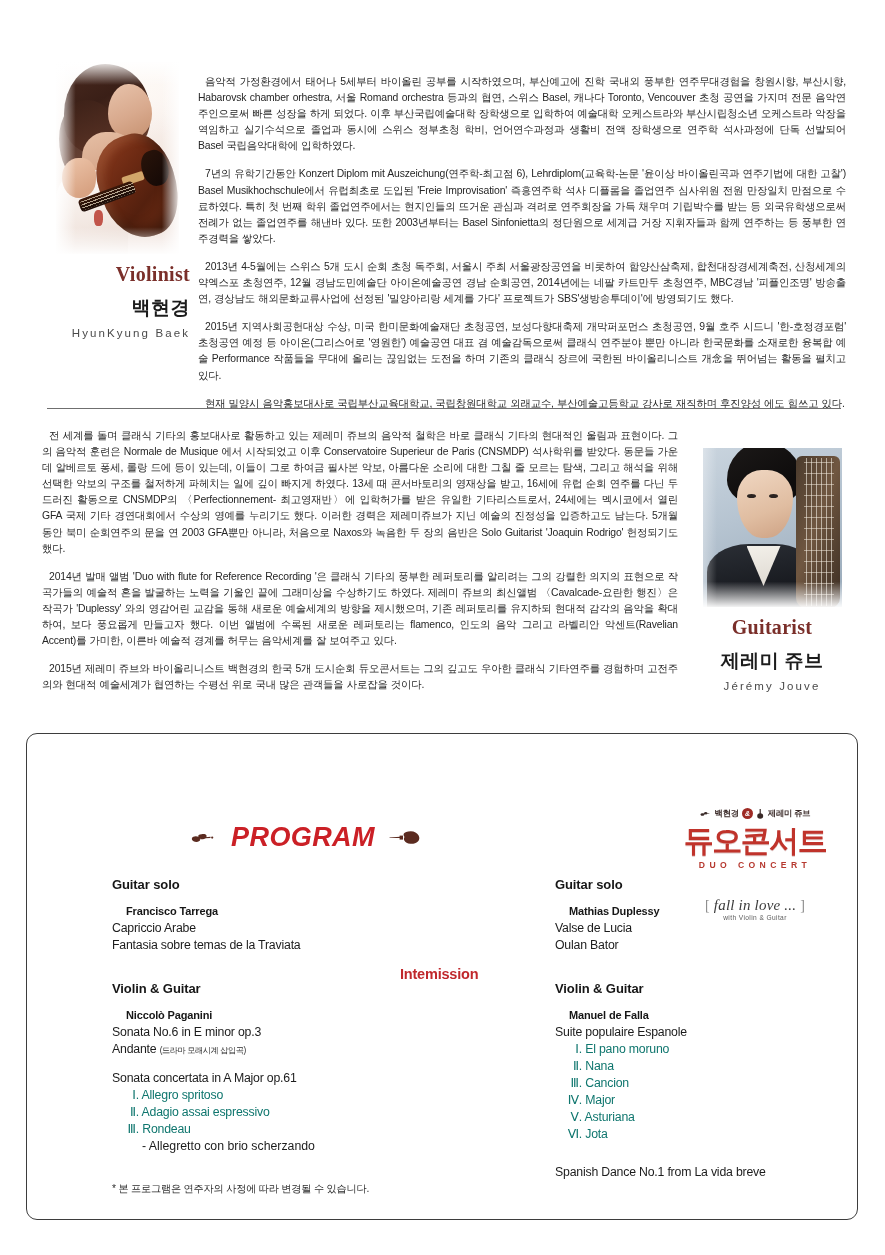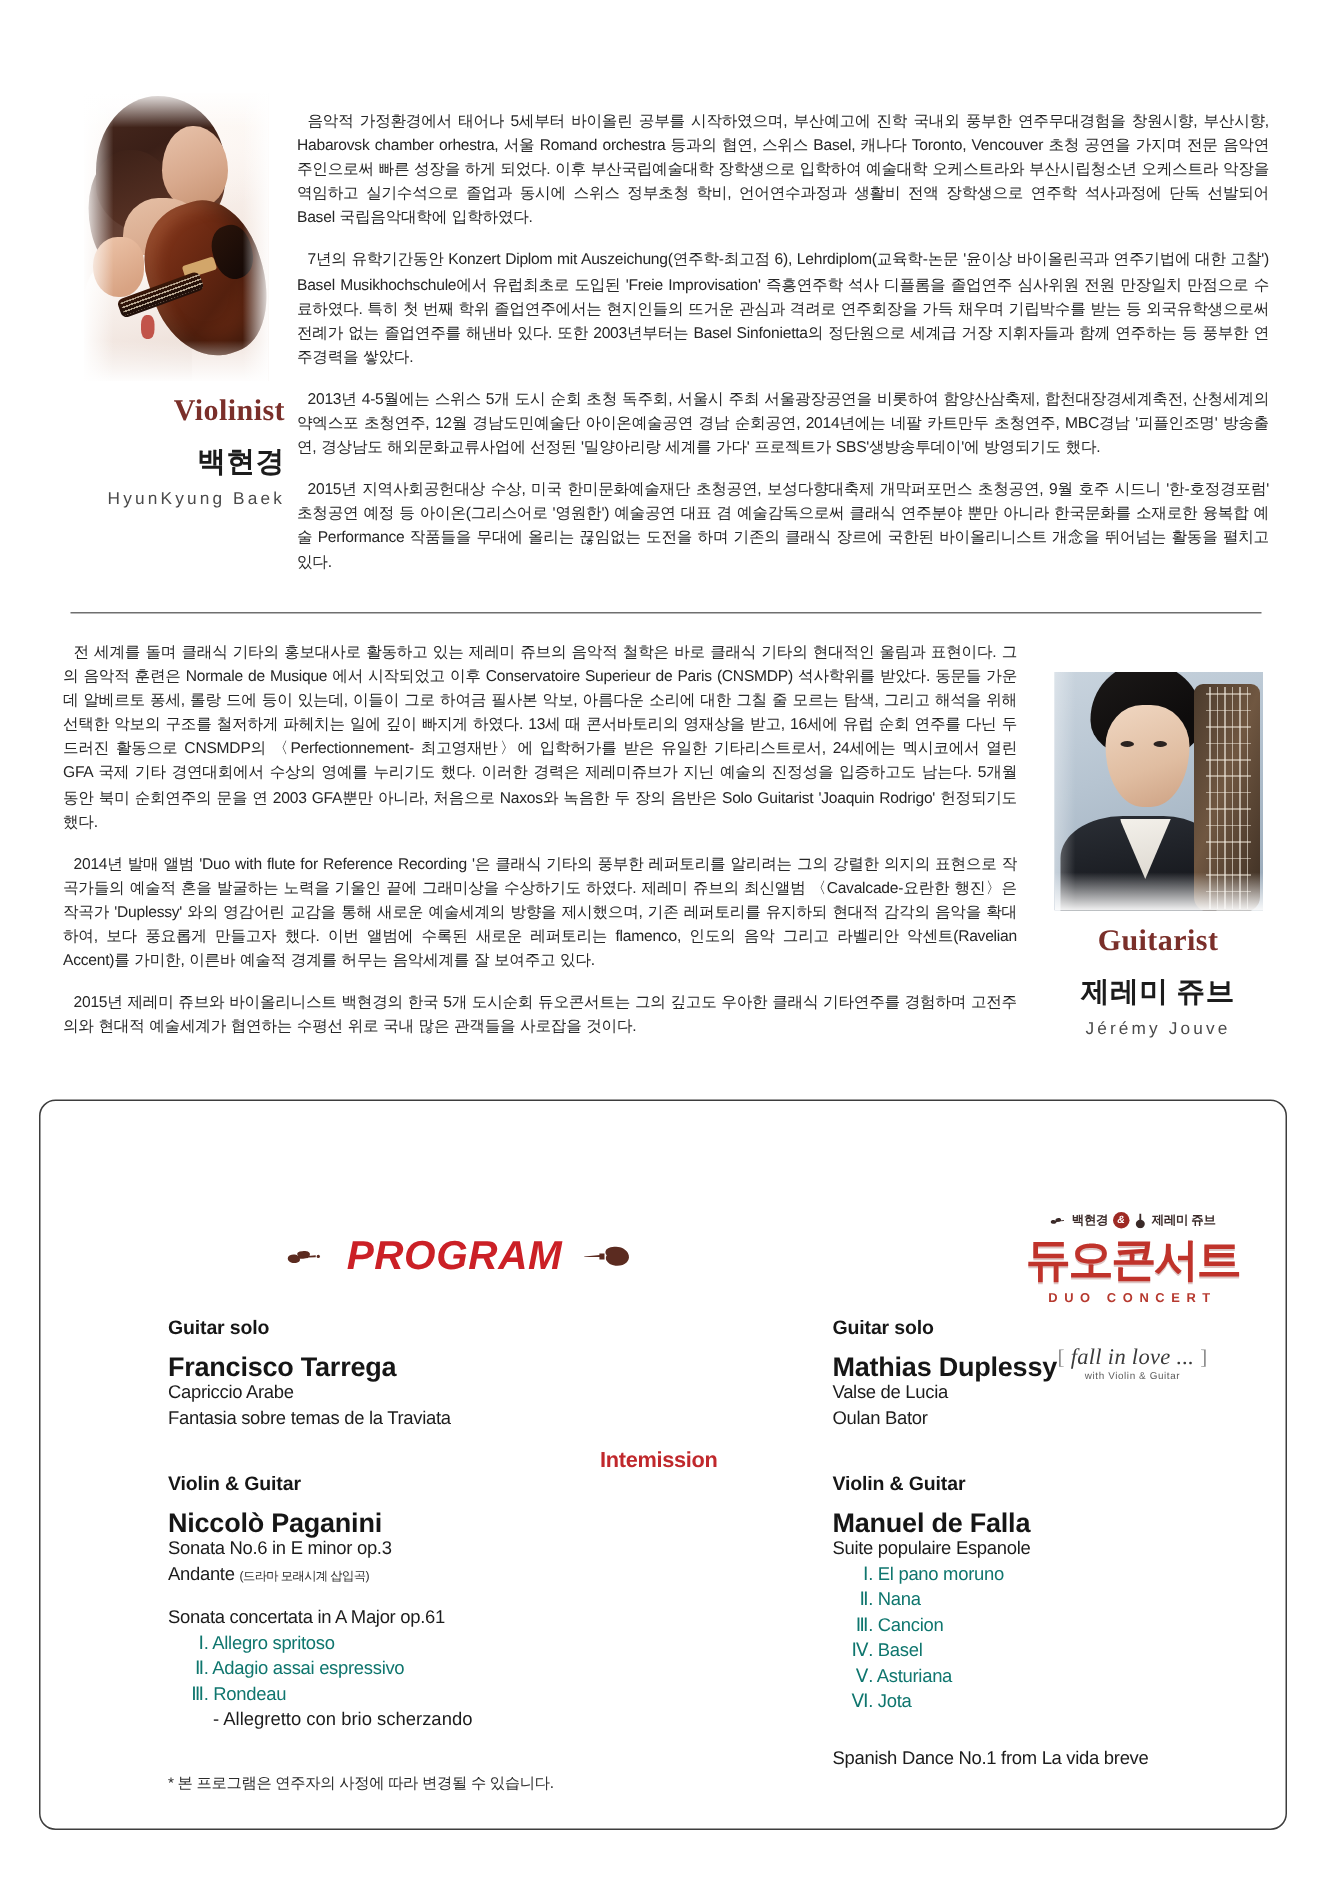--- a/index.html
+++ b/index.html
@@ -419,24 +419,25 @@
 
   .sec-head {
     font-weight: bold;
     font-size: 13px;
     color: #161616;
     letter-spacing: -0.1px;
     margin-bottom: 11px;
   }
   .composer {
     font-weight: bold;
-    font-size: 18px;
+    font-size: 11px;
     color: #161616;
     line-height: 17px;
     letter-spacing: -0.15px;
+    margin-left: 14px;
   }
   .work {
     font-size: 12.3px;
     color: #1c1c1c;
     line-height: 17px;
     letter-spacing: -0.2px;
   }
   .work .note-ko {
     font-size: 8.2px;
     color: #2a2a2a;
@@ -499,20 +500,21 @@
     <div class="role-en">Violinist</div>
     <div class="name-ko">백현경</div>
     <div class="name-en">HyunKyung Baek</div>
   </div>
 
   <div class="bio-violin">
     <p class="bio-p">음악적 가정환경에서 태어나 5세부터 바이올린 공부를 시작하였으며, 부산예고에 진학 국내외 풍부한 연주무대경험을 창원시향, 부산시향, Habarovsk chamber orhestra, 서울 Romand orchestra 등과의 협연, 스위스 Basel, 캐나다 Toronto, Vencouver 초청 공연을 가지며 전문 음악연주인으로써 빠른 성장을 하게 되었다. 이후 부산국립예술대학 장학생으로 입학하여 예술대학 오케스트라와 부산시립청소년 오케스트라 악장을 역임하고 실기수석으로 졸업과 동시에 스위스 정부초청 학비, 언어연수과정과 생활비 전액 장학생으로 연주학 석사과정에 단독 선발되어 Basel 국립음악대학에 입학하였다.</p>
     <p class="bio-p">7년의 유학기간동안 Konzert Diplom mit Auszeichung(연주학-최고점 6), Lehrdiplom(교육학-논문 '윤이상 바이올린곡과 연주기법에 대한 고찰') Basel Musikhochschule에서 유럽최초로 도입된 'Freie Improvisation' 즉흥연주학 석사 디플롬을 졸업연주 심사위원 전원 만장일치 만점으로 수료하였다. 특히 첫 번째 학위 졸업연주에서는 현지인들의 뜨거운 관심과 격려로 연주회장을 가득 채우며 기립박수를 받는 등 외국유학생으로써 전례가 없는 졸업연주를 해낸바 있다. 또한 2003년부터는 Basel Sinfonietta의 정단원으로 세계급 거장 지휘자들과 함께 연주하는 등 풍부한 연주경력을 쌓았다.</p>
     <p class="bio-p">2013년 4-5월에는 스위스 5개 도시 순회 초청 독주회, 서울시 주최 서울광장공연을 비롯하여 함양산삼축제, 합천대장경세계축전, 산청세계의약엑스포 초청연주, 12월 경남도민예술단 아이온예술공연 경남 순회공연, 2014년에는 네팔 카트만두 초청연주, MBC경남 '피플인조명' 방송출연, 경상남도 해외문화교류사업에 선정된 '밀양아리랑 세계를 가다' 프로젝트가 SBS'생방송투데이'에 방영되기도 했다.</p>
     <p class="bio-p">2015년 지역사회공헌대상 수상, 미국 한미문화예술재단 초청공연, 보성다향대축제 개막퍼포먼스 초청공연, 9월 호주 시드니 '한-호정경포럼' 초청공연 예정 등 아이온(그리스어로 '영원한') 예술공연 대표 겸 예술감독으로써 클래식 연주분야 뿐만 아니라 한국문화를 소재로한 융복합 예술 Performance 작품들을 무대에 올리는 끊임없는 도전을 하며 기존의 클래식 장르에 국한된 바이올리니스트 개念을 뛰어넘는 활동을 펼치고 있다.</p>
+    <p class="bio-p">현재 밀양시 음악홍보대사로 국립부산교육대학교, 국립창원대학교 외래교수, 부산예술고등학교 강사로 재직하며 후진양성 에도 힘쓰고 있다.</p>
   </div>
 </div>
 
 <div class="divider"></div>
 
 <div class="artist-guitar">
 
   <div class="bio-guitar">
     <p class="bio-p">전 세계를 돌며 클래식 기타의 홍보대사로 활동하고 있는 제레미 쥬브의 음악적 철학은 바로 클래식 기타의 현대적인 울림과 표현이다. 그의 음악적 훈련은 Normale de Musique 에서 시작되었고 이후 Conservatoire Superieur de Paris (CNSMDP) 석사학위를 받았다. 동문들 가운데 알베르토 퐁세, 롤랑 드에 등이 있는데, 이들이 그로 하여금 필사본 악보, 아름다운 소리에 대한 그칠 줄 모르는 탐색, 그리고 해석을 위해 선택한 악보의 구조를 철저하게 파헤치는 일에 깊이 빠지게 하였다. 13세 때 콘서바토리의 영재상을 받고, 16세에 유럽 순회 연주를 다닌 두드러진 활동으로 CNSMDP의 〈Perfectionnement- 최고영재반〉에 입학허가를 받은 유일한 기타리스트로서, 24세에는 멕시코에서 열린 GFA 국제 기타 경연대회에서 수상의 영예를 누리기도 했다. 이러한 경력은 제레미쥬브가 지닌 예술의 진정성을 입증하고도 남는다. 5개월 동안 북미 순회연주의 문을 연 2003 GFA뿐만 아니라, 처음으로 Naxos와 녹음한 두 장의 음반은 Solo Guitarist 'Joaquin Rodrigo' 헌정되기도 했다.</p>
     <p class="bio-p">2014년 발매 앨범 'Duo with flute for Reference Recording '은 클래식 기타의 풍부한 레퍼토리를 알리려는 그의 강렬한 의지의 표현으로 작곡가들의 예술적 혼을 발굴하는 노력을 기울인 끝에 그래미상을 수상하기도 하였다. 제레미 쥬브의 최신앨범 〈Cavalcade-요란한 행진〉은 작곡가 'Duplessy' 와의 영감어린 교감을 통해 새로운 예술세계의 방향을 제시했으며, 기존 레퍼토리를 유지하되 현대적 감각의 음악을 확대하여, 보다 풍요롭게 만들고자 했다. 이번 앨범에 수록된 새로운 레퍼토리는 flamenco, 인도의 음악 그리고 라벨리안 악센트(Ravelian Accent)를 가미한, 이른바 예술적 경계를 허무는 음악세계를 잘 보여주고 있다.</p>
@@ -640,21 +642,21 @@
     <div class="mvt">
       <span class="rn">Ⅱ.</span>
       <span>Nana</span>
     </div>
     <div class="mvt">
       <span class="rn">Ⅲ.</span>
       <span>Cancion</span>
     </div>
     <div class="mvt">
       <span class="rn">Ⅳ.</span>
-      <span>Basel</span>
+      <span>Major</span>
     </div>
     <div class="mvt">
       <span class="rn">Ⅴ.</span>
       <span>Asturiana</span>
     </div>
     <div class="mvt">
       <span class="rn">Ⅵ.</span>
       <span>Jota</span>
     </div>
 

